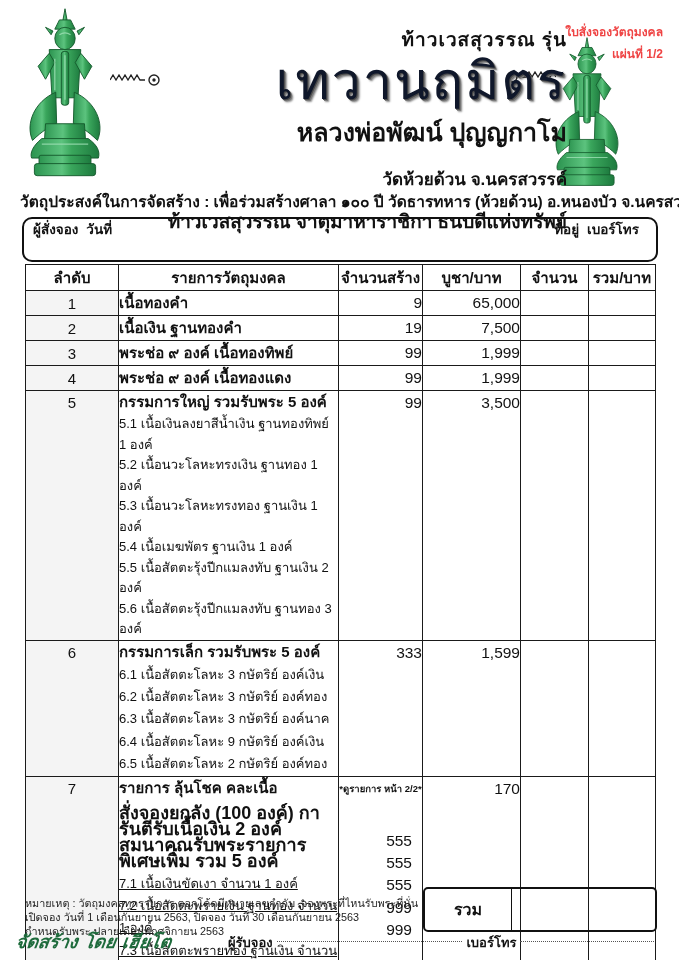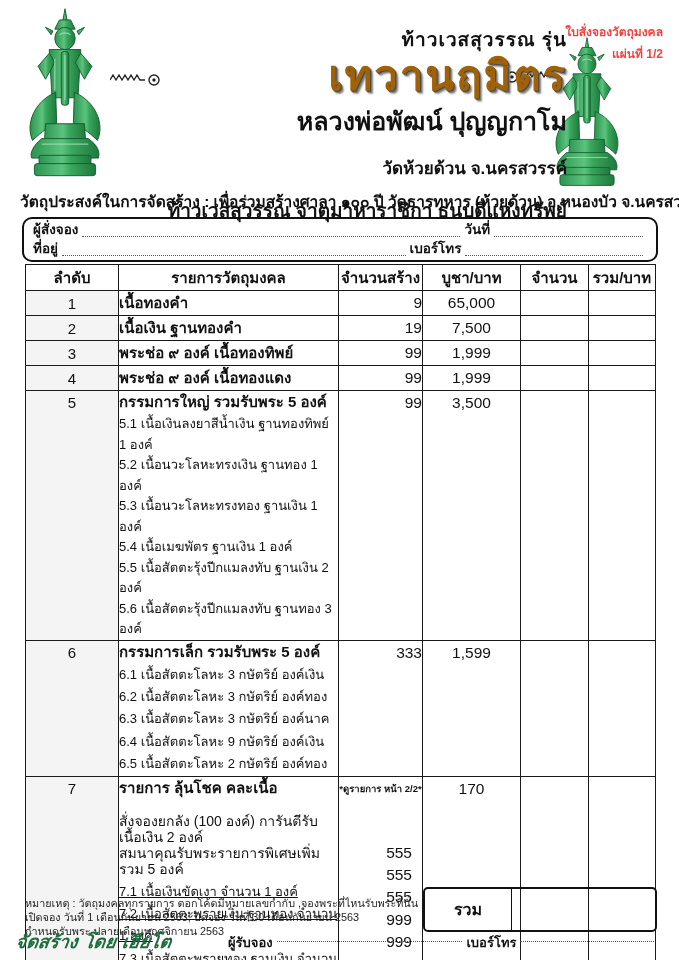--- a/index.html
+++ b/index.html
@@ -16,57 +16,57 @@
   .statue-right{left:531px;top:36px;width:112px;height:156px;}
 
   
   .squiggle{position:absolute;width:52px;height:20px;}
   .squiggle-left{left:110px;top:70px;}
   .squiggle-right{left:504px;top:67px;transform:scaleX(-1);}
 
   
   .header-block{position:absolute;left:112px;right:112px;top:24px;text-align:right;}
   .series{font-size:19px;font-weight:bold;letter-spacing:1px;}
-  .main-title{font-family:"DejaVu Serif","Liberation Serif",serif;font-weight:bold;
-              font-size:42px;line-height:1.05;letter-spacing:2px;color:#a16207;
+  .main-title{font-family:"DejaVu Serif","Liberation Serif",serif;font-weight:normal;
+              font-size:52px;line-height:1.05;letter-spacing:2px;color:#0f172a;
               text-shadow:1px 1px 0 #4a4a4a,2px 2px 0 #7a7a7a,3px 3px 2px rgba(0,0,0,.45);}
   .monk{font-size:25px;font-weight:bold;margin-top:3px;}
   .temple{font-size:17px;font-weight:bold;margin-top:13px;}
   .deity{font-size:19px;font-weight:bold;margin-top:14px;}
 
   .purpose{position:absolute;left:20px;top:189px;width:645px;font-size:15.5px;
            font-weight:bold;white-space:nowrap;}
 
   
   .order-box{position:absolute;left:22px;top:217px;width:636px;height:45px;
              border:2px solid #111;border-radius:10px;box-sizing:border-box;
-             padding:2px 9px 3px 9px;display:flex;flex-direction:column;justify-content:space-between;}
+             padding:2px 9px 3px 9px;display:flex;justify-content:space-between;}
   .fline{display:flex;align-items:flex-end;height:19px;font-size:13.5px;font-weight:bold;}
   .dots{border-bottom:1.6px dotted #555;margin:0 4px 3px 4px;height:0;}
 
   
   .order-table{position:absolute;left:25px;top:264px;width:630px;border-collapse:collapse;
                table-layout:fixed;}
   .order-table th,.order-table td{border:1.5px solid #1a1a1a;padding:0;}
   .order-table th{height:25px;font-size:15px;font-weight:bold;text-align:center;}
   tr.r{height:25px;}
   .c-no{text-align:center;background:#f4f4f4;font-size:15px;}
   .c-name{padding-left:10px;font-weight:bold;font-size:15px;}
   .c-made{text-align:right;padding-right:10px;font-size:15.5px;}
-  .c-price{text-align:center;font-size:15.5px;}
+  .c-price{text-align:right;font-size:15.5px;}
   tr.tall td{vertical-align:top;}
   tr.tall .c-no,tr.tall .c-made,tr.tall .c-price{padding-top:3px;}
   .row-title{font-weight:bold;font-size:15px;margin:2px 0 3px 0;line-height:18px;}
   .sub{font-weight:normal;font-size:13px;}
   .t5 .sub{line-height:20.5px;}
   .t6 .sub{line-height:22.4px;}
   .t7 .sub{line-height:22.4px;text-decoration:underline;}
-  .r7-desc{font-weight:normal;font-size:14px;line-height:16px;}
+  .r7-desc{font-weight:bold;font-size:18px;line-height:16px;}
   .made-note{font-size:9.5px;font-weight:bold;text-align:center;padding:4px 0 0 0;}
-  .r7-nums{margin-top:46px;}
+  .r7-nums{margin-top:34px;}
   .r7-nums div{line-height:22.4px;text-align:right;padding-right:10px;font-size:15.5px;}
 
   
   .notes{position:absolute;left:25px;top:897px;font-size:10.8px;line-height:13.8px;color:#1d1d1d;}
   .total-box{position:absolute;left:423px;top:887px;width:234px;height:45px;
              border:2.5px solid #111;border-radius:5px;box-sizing:border-box;display:flex;}
   .total-label{width:86px;border-right:1.5px solid #111;display:flex;align-items:center;
                justify-content:center;font-weight:bold;font-size:16px;}
   .total-value{flex:1;}
   .maker{position:absolute;left:16px;top:927px;font-family:"DejaVu Serif","Liberation Serif",serif;
@@ -270,21 +270,21 @@
         </td>
         <td class="c-made">333</td>
         <td class="c-price">1,599</td>
         <td class="c-qty"></td>
         <td class="c-total"></td>
       </tr>
 
       <tr class="tall t7" style="height:166px">
         <td class="c-no">7</td>
         <td class="c-name">
-          <div class="row-title" style="margin-bottom:16px">รายการ ลุ้นโชค คละเนื้อ</div>
+          <div class="row-title" style="margin-bottom:8px">รายการ ลุ้นโชค คละเนื้อ</div>
           <div class="r7-desc">สั่งจองยกลัง (100 องค์) การันตีรับเนื้อเงิน 2 องค์</div>
           <div class="r7-desc" style="margin-bottom:4px">สมนาคุณรับพระรายการพิเศษเพิ่ม รวม 5 องค์</div>
           <div class="sub">7.1 เนื้อเงินขัดเงา จำนวน 1 องค์</div>
           <div class="sub">7.2 เนื้อสัตตะพรายเงิน ฐานทอง จำนวน 1 องค์</div>
           <div class="sub">7.3 เนื้อสัตตะพรายทอง ฐานเงิน จำนวน 1 องค์</div>
 
         </td>
         <td style="vertical-align:top">
           <div class="made-note">*ดูรายการ หน้า 2/2*</div>
           <div class="r7-nums">

